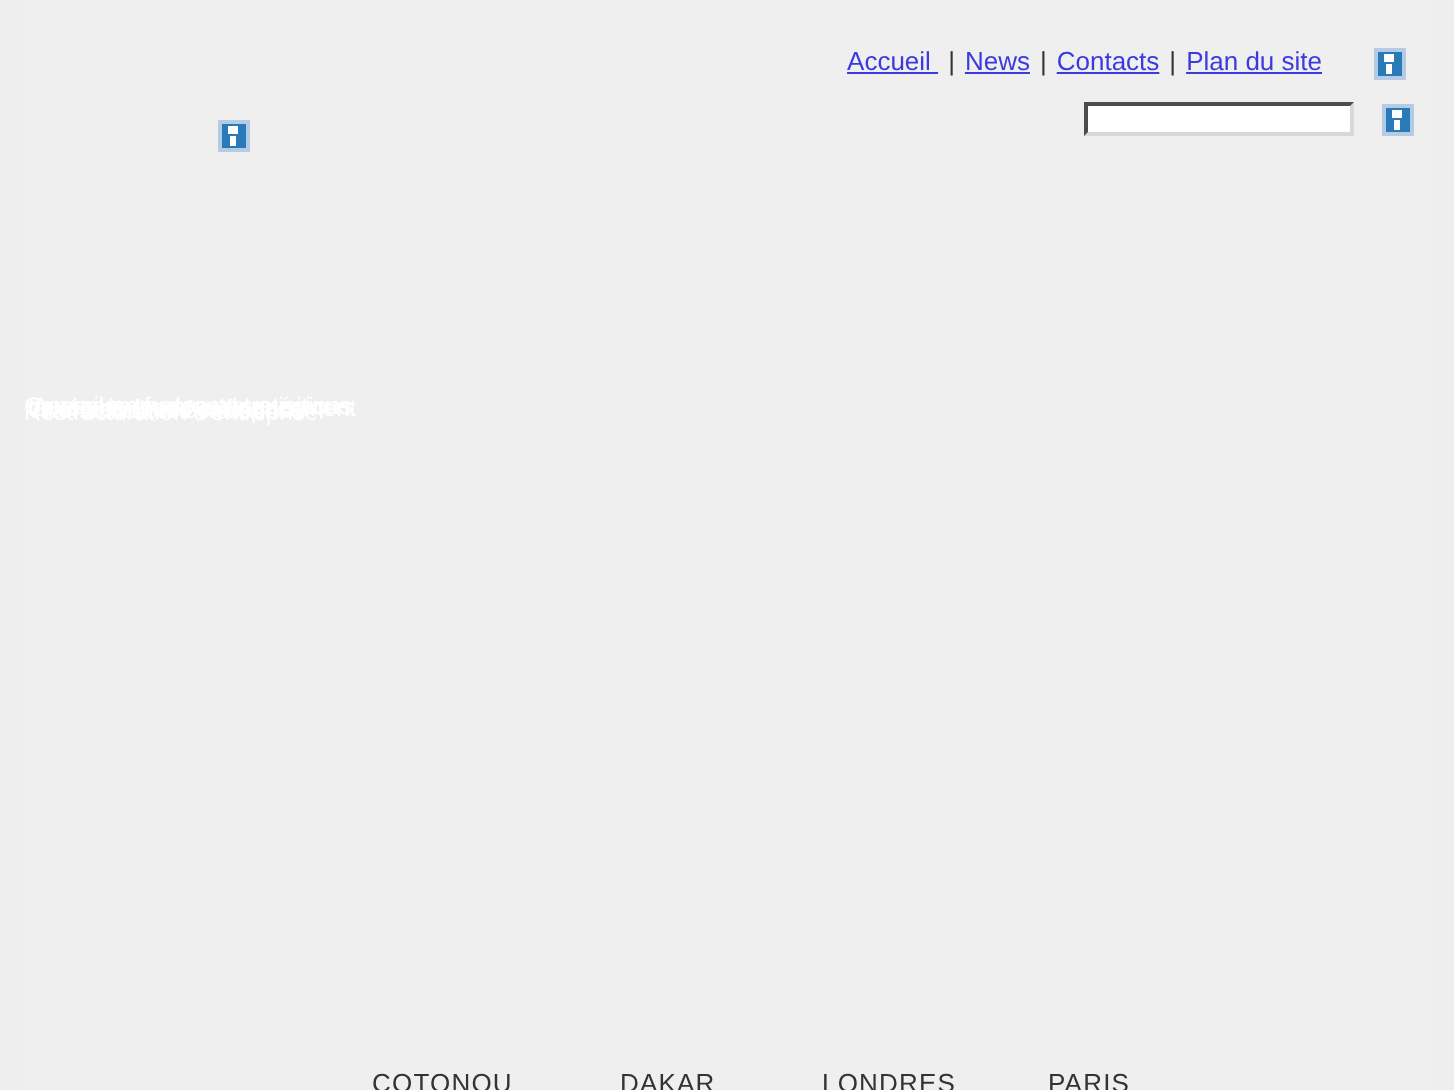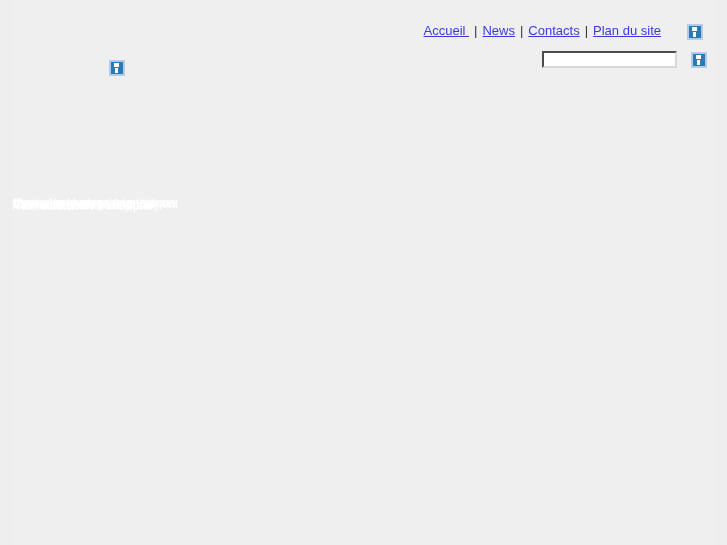--- a/index.html
+++ b/index.html
@@ -229,13 +229,19 @@
 
   <div class="slogan-stack">
     <span class="line l1">Conseil en fusions acquisitions</span>
     <span class="line l2">Levée de fonds et financement</span>
     <span class="line l3">Valorisation et évaluation</span>
     <span class="line l4">Accompagnement stratégique</span>
     <span class="line l5">Restructuration d'entreprise</span>
     <span class="line l6">Transmission d'entreprise</span>
   </div>
 
+  <div class="cities">
+    <span class="city c0">COTONOU</span>
+    <span class="city c1">DAKAR</span>
+    <span class="city c2">LONDRES</span>
+    <span class="city c3">PARIS</span>
+  </div>
 </div>
 
 </body></html>

